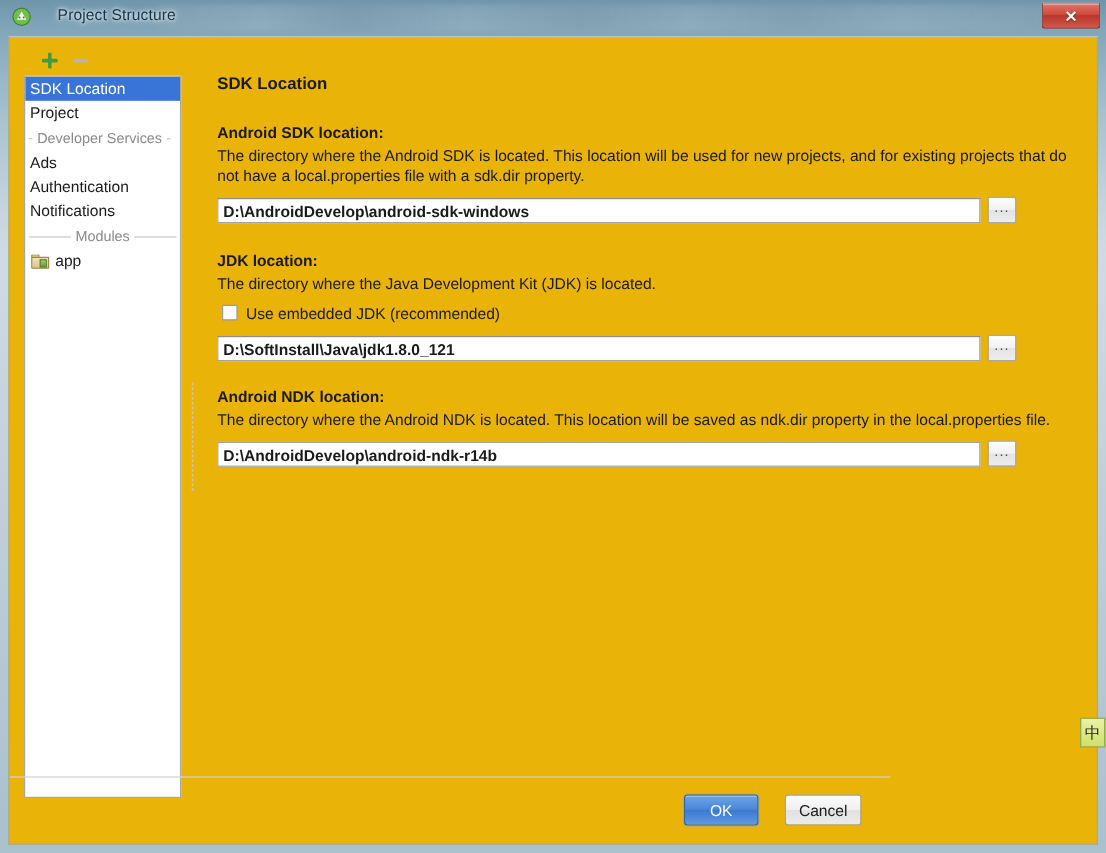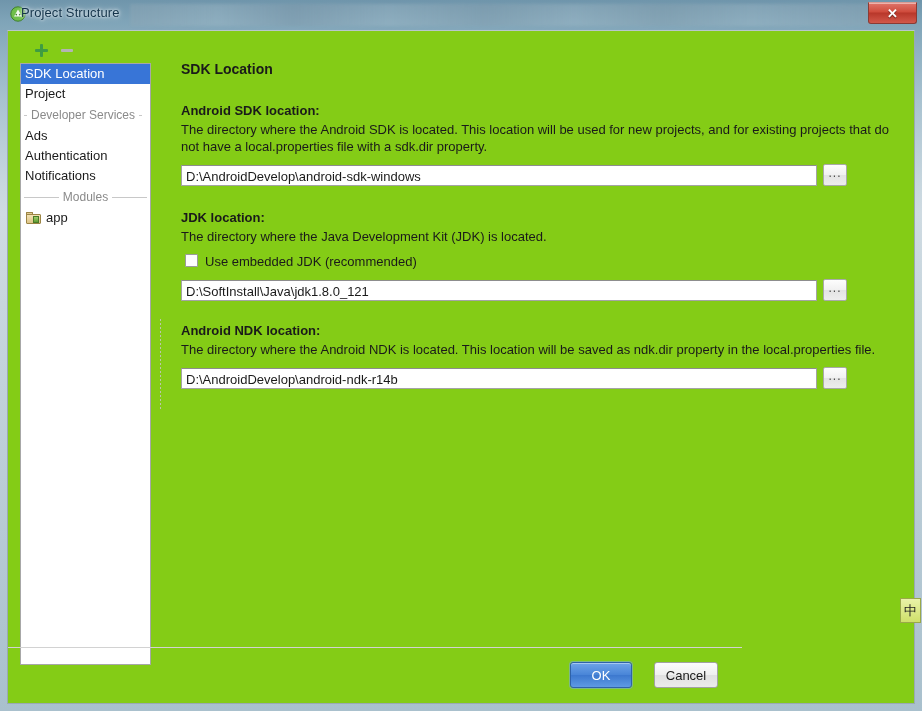--- a/index.html
+++ b/index.html
@@ -54,21 +54,21 @@
     left: 0; top: 0;
     width: 922px; height: 30px;
   }
   .title-icon {
     position: absolute;
     left: 10px; top: 6px;
     width: 16px; height: 16px;
   }
   .title-text {
     position: absolute;
-    left: 21px; top: 5px;
+    left: 48px; top: 5px;
     font-size: 13px;
     color: #13334a;
     text-shadow: 0 0 3px rgba(255,255,255,.95), 0 0 6px rgba(255,255,255,.8);
     letter-spacing: .1px;
     white-space: nowrap;
   }
   .close-btn {
     position: absolute;
     right: 5px; top: 2px;
     width: 47px; height: 20px;
@@ -88,21 +88,21 @@
     font-weight: bold;
     line-height: 1;
     text-shadow: 0 1px 1px rgba(0,0,0,.5);
   }
 
   
   .client {
     position: absolute;
     left: 7px; top: 30px;
     width: 908px; height: 674px;
-    background: #84cc16;
+    background: #eab308;
     border: 1px solid #9aa9b2;
     border-top: 1px solid #b9c6cd;
     box-sizing: border-box;
   }
 
   
   .side-toolbar {
     position: absolute;
     left: 12px; top: 8px;
     width: 140px; height: 24px;
@@ -261,20 +261,21 @@
     background: #ffffff;
     border: 1px solid #a4a4a4;
     border-top-color: #8d8d8d;
     box-sizing: border-box;
     font-size: 13px;
     color: #1a1a1a;
     padding: 0 4px;
     white-space: nowrap;
     overflow: hidden;
     cursor: text;
+    font-weight: bold;
   }
   .browse-btn {
     flex: 0 0 auto;
     width: 24px; height: 22px;
     background: linear-gradient(180deg,#fdfdfd 0%, #f1f1f1 48%, #e3e3e3 52%, #ededed 100%);
     border: 1px solid #a9a9a9;
     border-radius: 2px;
     box-sizing: border-box;
     display: flex; align-items: center; justify-content: center;
     font-size: 12px; color: #4a4a4a;

